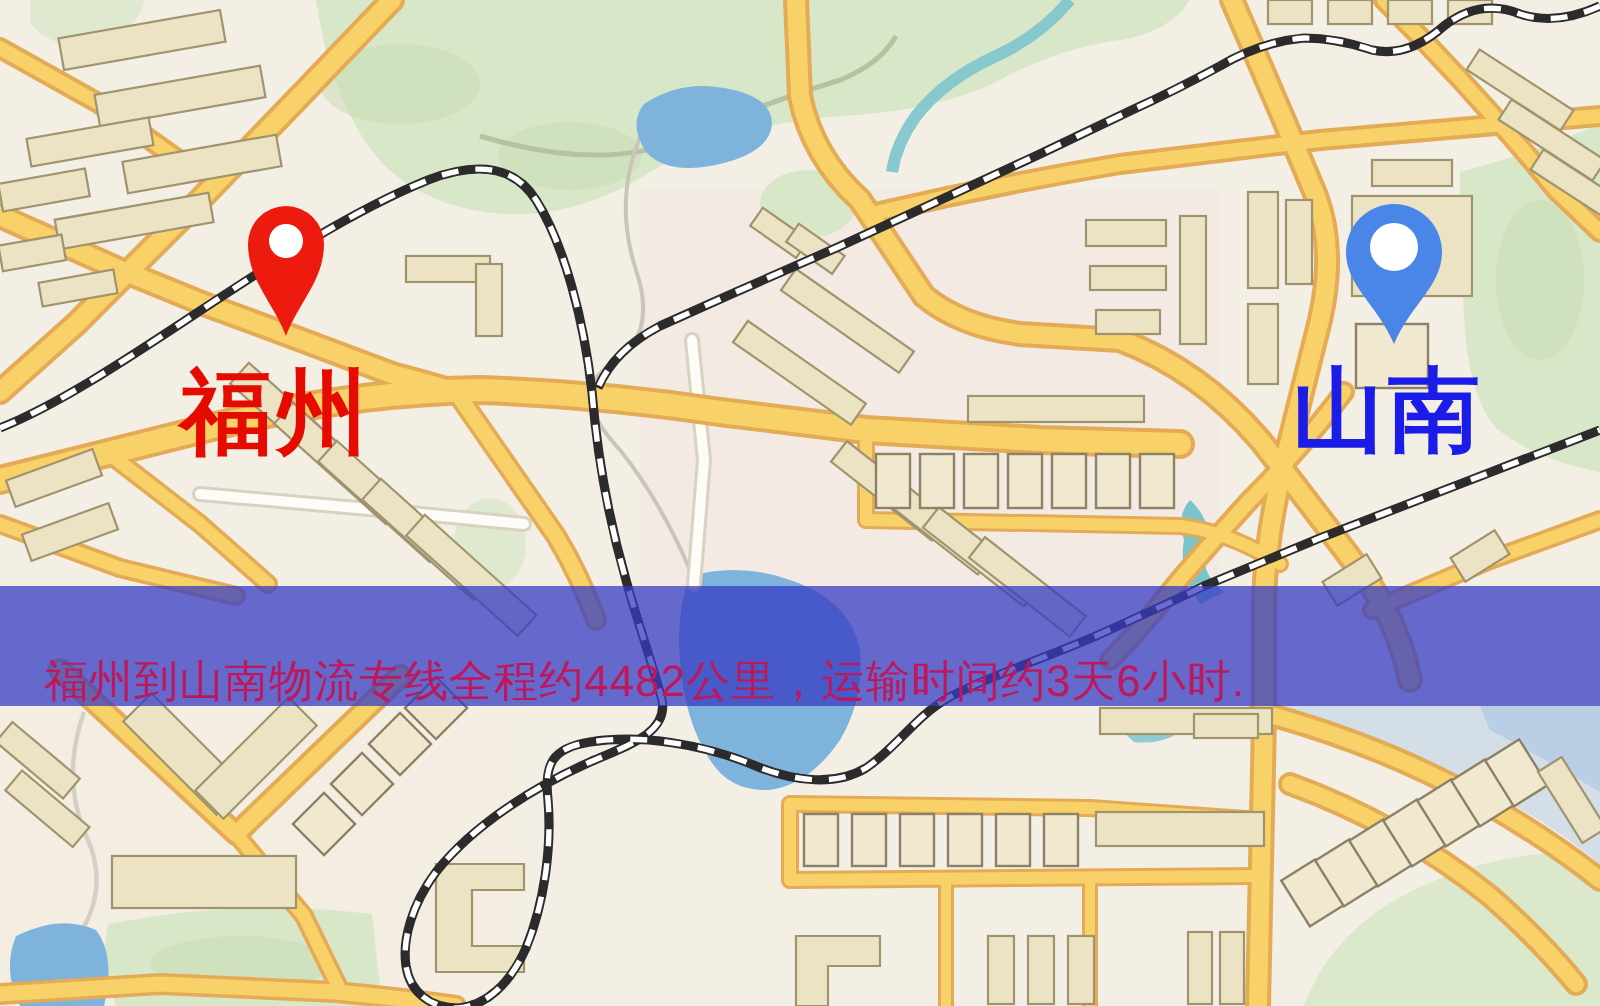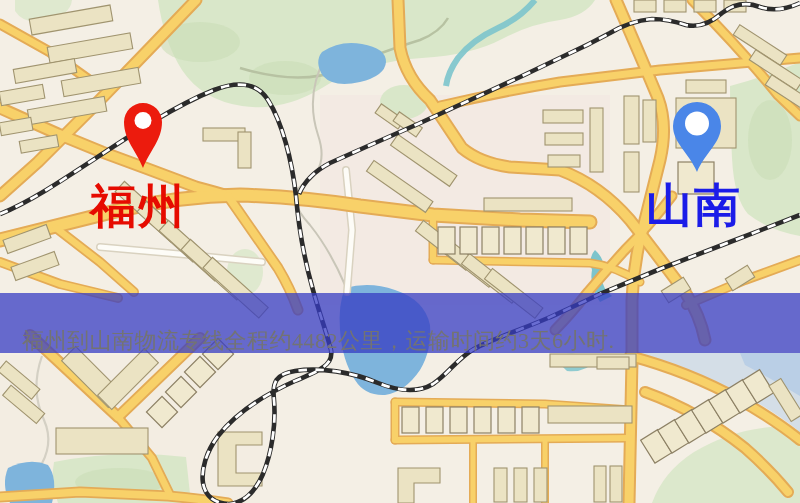--- a/index.html
+++ b/index.html
@@ -14,22 +14,22 @@
   .wroad-case{fill:none;stroke:#d9d2c0;stroke-linecap:round;}
   .wroad-fill{fill:none;stroke:#fdfcf7;stroke-linecap:round;}
   .bld{fill:#ebe3c3;stroke:#a0946f;stroke-width:1.1;}
   .bld2{fill:#f0e9cf;stroke:#8d8165;stroke-width:1.2;}
   .park{fill:#d9e7c9;}
   .park-dk{fill:#c9ddb4;opacity:.55;}
   .water{fill:#7eb4dc;}
   .pin-label{font-size:46px;font-weight:600;letter-spacing:2px;}
   .banner{position:absolute;left:0;top:293px;width:800px;height:60px;
     background:rgba(55,60,195,0.75);display:flex;align-items:center;box-sizing:border-box;padding-left:22px;}
-  .banner span{color:#737373;font-size:22px;letter-spacing:0.5px;white-space:nowrap;
-    font-family:Liberation Serif, serif;margin-top:36px;}
+  .banner span{color:#be185d;font-size:22px;letter-spacing:0.5px;white-space:nowrap;
+    font-family:Liberation Sans, sans-serif;margin-top:36px;}
 </style>
 </head>
 <body>
 
 <div class="map-wrap">
 <svg width="800" height="503" viewBox="0 0 800 503">
 
   <rect x="0" y="0" width="800" height="503" fill="#f4efe5"></rect>
   <rect x="320" y="95" width="290" height="210" fill="#f0dede" opacity="0.28"></rect>
   <rect x="0" y="355" width="260" height="148" fill="#efe7dd" opacity="0.25"></rect>

